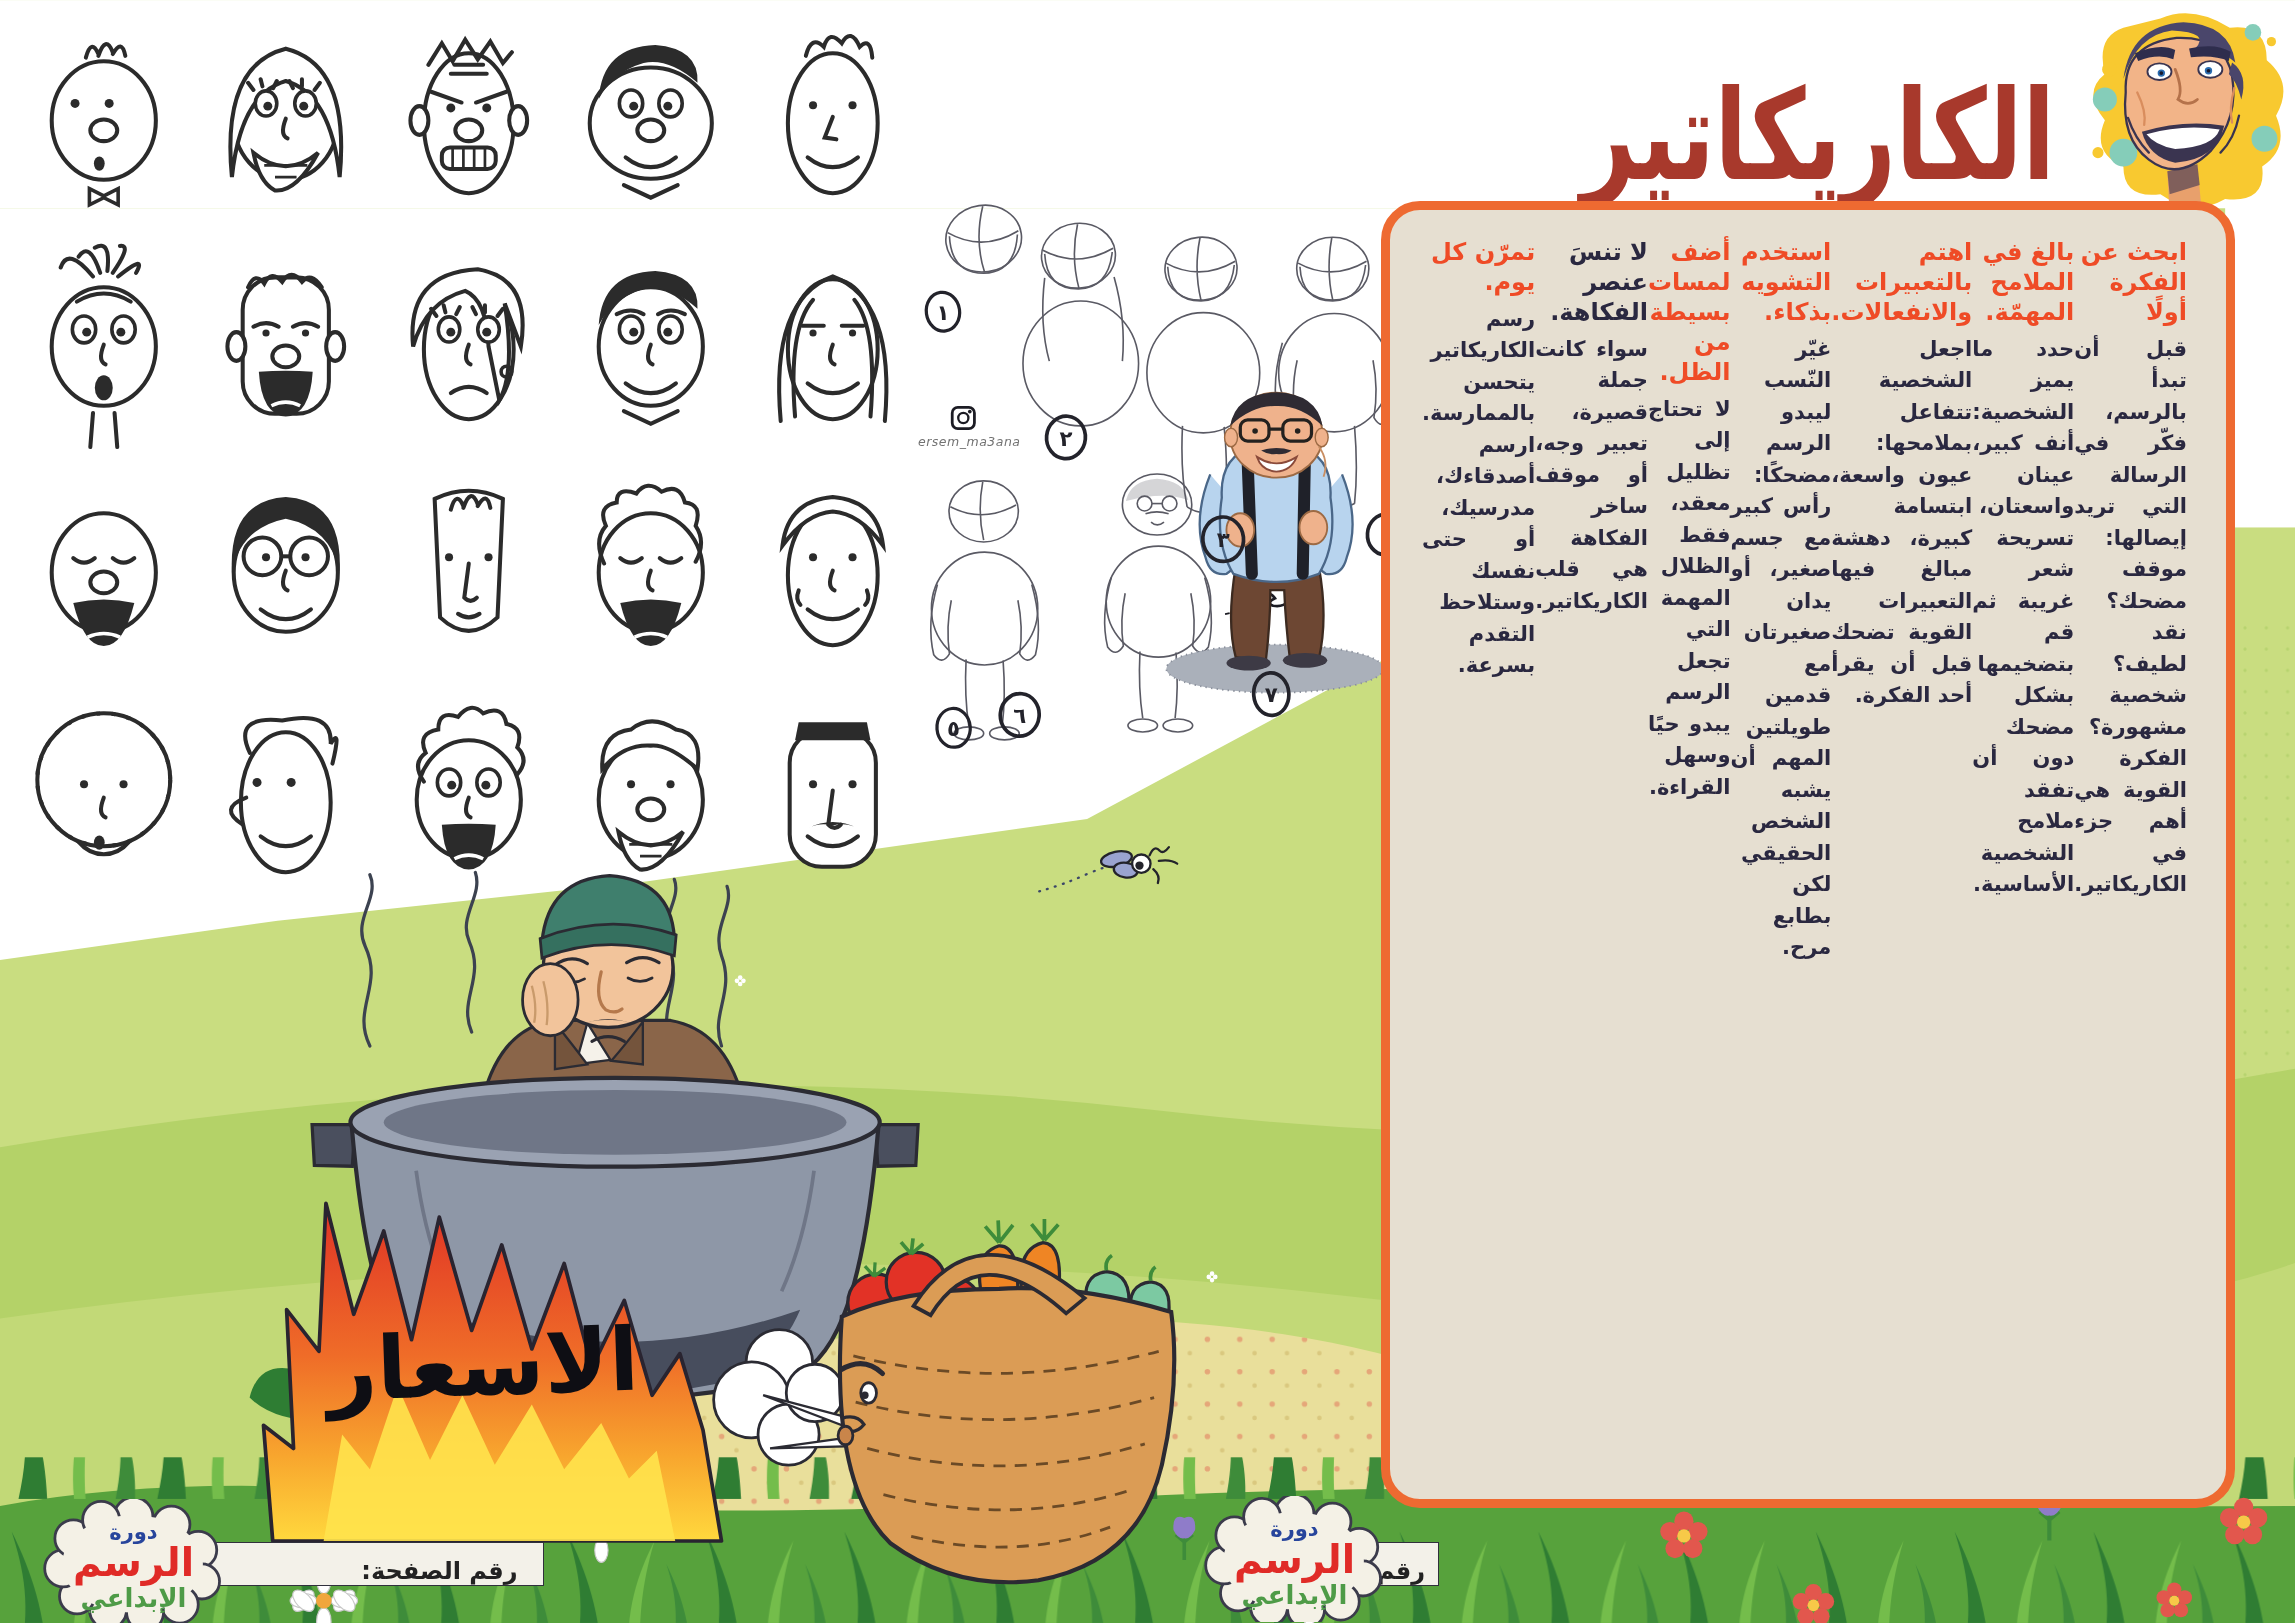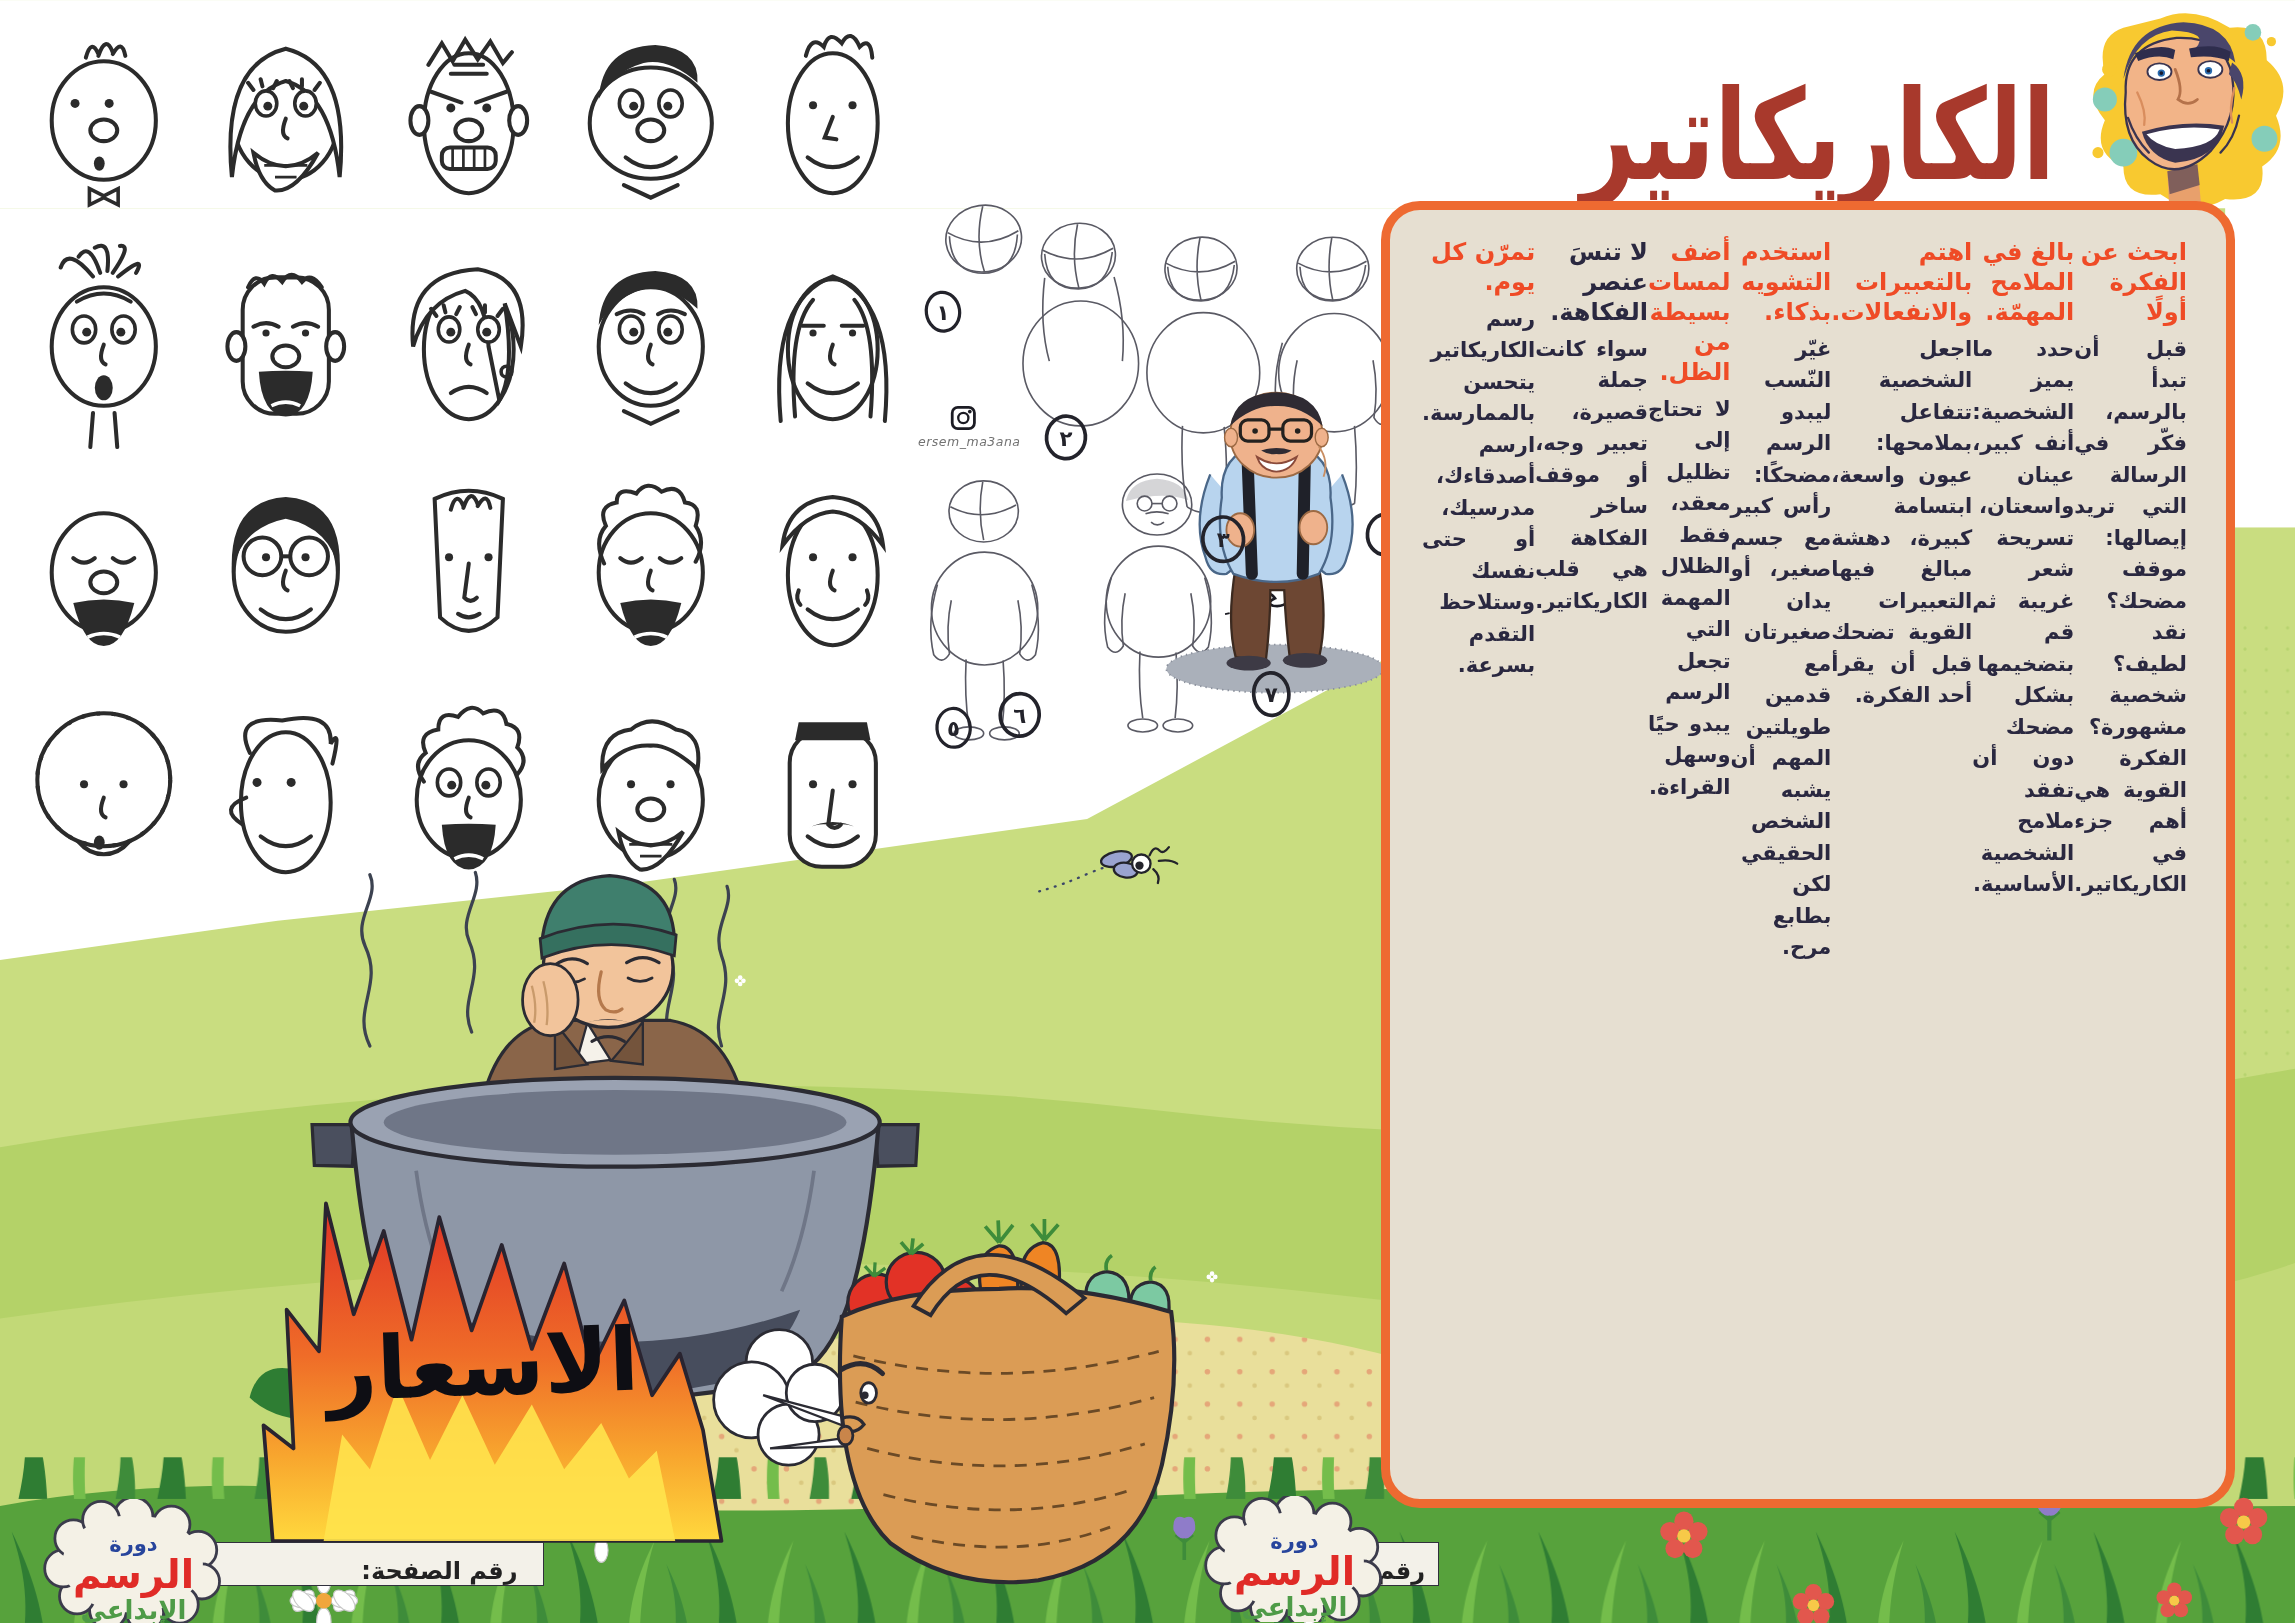--- a/index.html
+++ b/index.html
@@ -38,21 +38,21 @@
   #fire-word{left:261px;top:1291px;width:444px;height:153px;font-size:87px;font-weight:bold;
     color:#0e0e14;text-align:center;line-height:148px;direction:rtl;
     transform:rotate(-2deg);z-index:3;}
   #fly-doodle{left:1034px;top:837px;z-index:2;}
   #head-caricature{left:2054px;top:0;z-index:3;}
 
   
   .cloud-badge{width:185px;height:126px;z-index:5;}
   .cloud-badge .logo-text{position:absolute;left:0;top:0;width:100%;height:100%;
     text-align:center;direction:rtl;}
-  .logo-l1{font-size:21px;font-weight:bold;color:#27459c;margin-top:35px;line-height:1;}
+  .logo-l1{font-size:21px;font-weight:bold;color:#27459c;margin-top:23px;line-height:1;}
   .logo-l2{font-size:39px;font-weight:bold;color:#e02b27;line-height:1.05;}
   .logo-l3{font-size:26px;font-weight:bold;color:#4e9b47;line-height:1.1;}
   .page-bar{height:44px;background:#f3f1e9;border:1.9px solid #30303c;box-sizing:border-box;
     display:flex;align-items:flex-end;direction:rtl;z-index:4;}
   .page-bar span{font-size:24px;font-weight:bold;color:#222;padding-right:25.4px;white-space:nowrap;}
   #footer-left-badge{left:41px;top:1499px;}
   #footer-left-bar{left:178px;top:1542px;width:366px;}
   #footer-center-badge{left:1202px;top:1496px;}
   #footer-center-bar{left:1284px;top:1542px;width:155px;}
   #footer-center-bar span{padding-right:13px;}

